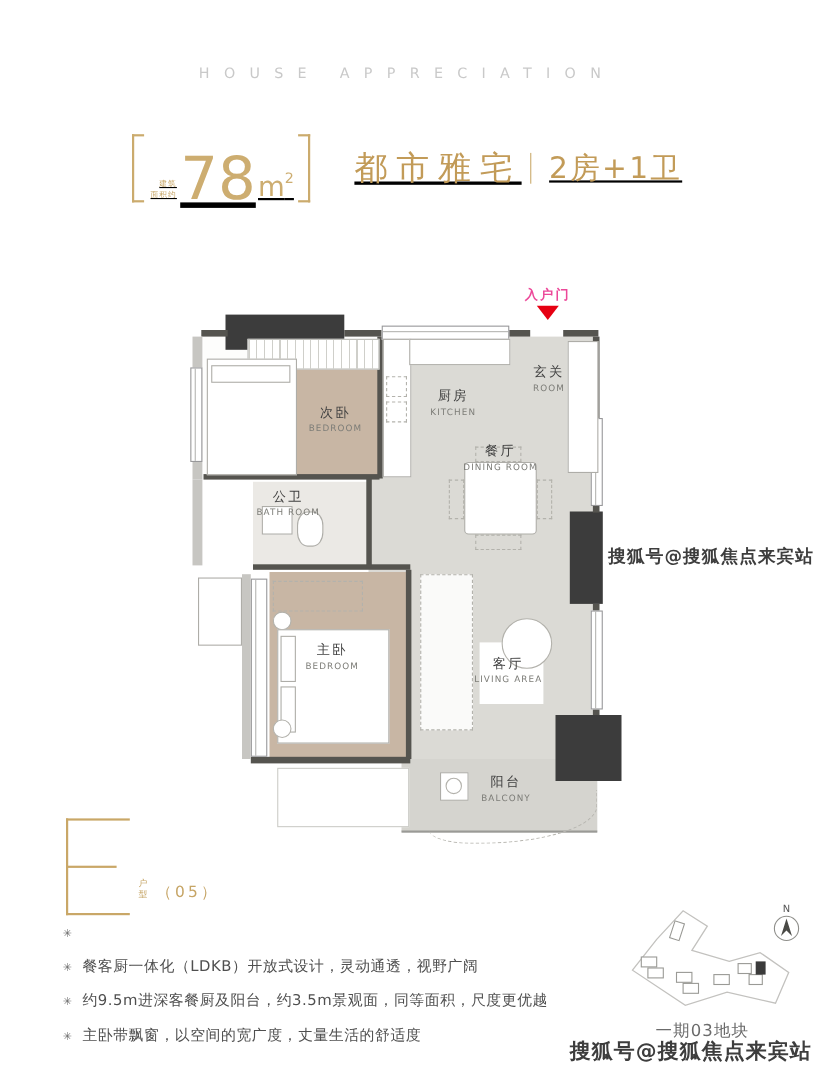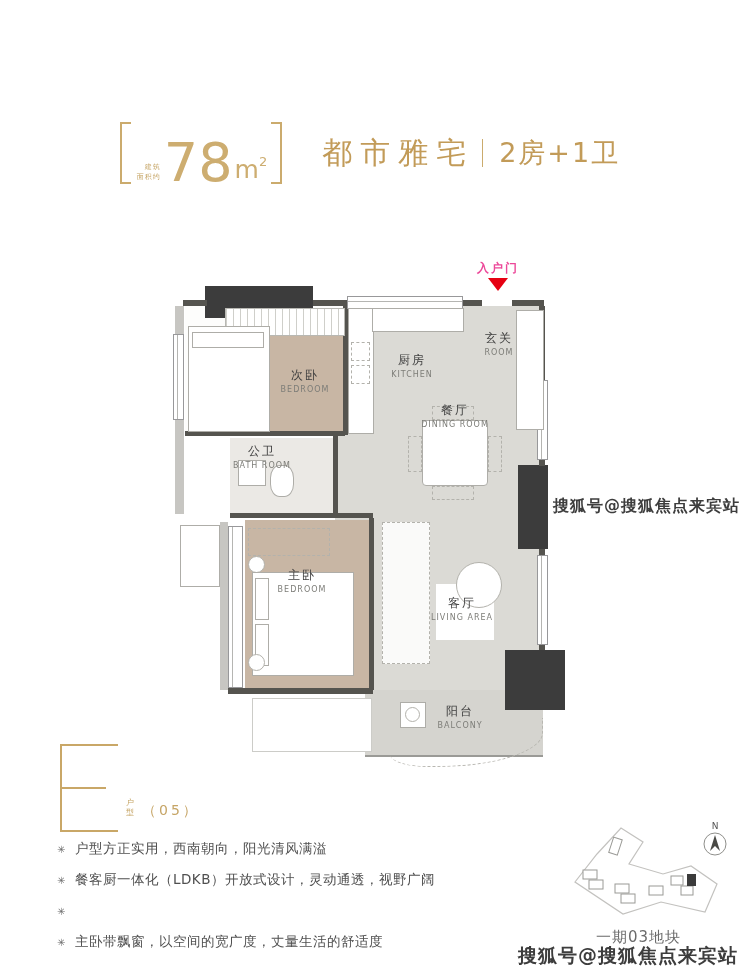--- a/index.html
+++ b/index.html
@@ -3,21 +3,21 @@
 <meta charset="utf-8">
 <style>
   html,body{margin:0;padding:0;background:#fff;}
   .page{position:relative;width:740px;height:970px;background:#fff;overflow:hidden;
         font-family:"DejaVu Sans","Liberation Sans",sans-serif;}
   .abs{position:absolute;}
 
   
   .kicker{top:60px;left:0;width:740px;text-align:center;font-size:13px;letter-spacing:13px;
           color:#c9c9c9;font-weight:400;}
-  .headline{top:118px;left:0;width:740px;height:70px;display:flex;align-items:center;justify-content:center;}
+  .headline{top:118px;left:0;width:740px;height:70px;display:flex;align-items:center;justify-content:center;text-decoration:underline;}
   .bracket{width:9px;height:58px;border:2px solid #cbab6d;}
   .bracket.l{border-right:none;}
   .bracket.r{border-left:none;}
   .area-note{align-self:flex-end;margin:0 3px 6px 6px;text-align:right;color:#c6a566;
              font-size:7px;line-height:1.35;letter-spacing:1px;}
   .area-val{font-size:54px;line-height:.92;color:#cdad70;align-self:flex-end;margin-top:28px;}
   .area-unit{font-size:25px;color:#cdad70;align-self:flex-end;margin:0 4px 4px 2px;}
   .area-unit .sup{font-size:13px;position:relative;top:-12px;}
   .h-title{font-size:30px;color:#c29b58;letter-spacing:8px;margin-left:40px;}
   .h-div{width:1px;height:28px;background:#cbab6d;margin:0 16px 0 8px;}
@@ -69,20 +69,21 @@
   .sitemap{left:563px;top:820px;}
   .map-caption{left:563px;top:928px;width:118px;text-align:right;font-size:15px;color:#6b6b6b;letter-spacing:1px;}
   .wm{font-weight:bold;color:#3d3d3d;letter-spacing:1px;white-space:nowrap;
       text-shadow:-1px -1px 0 #fff,1px -1px 0 #fff,-1px 1px 0 #fff,1px 1px 0 #fff;}
 </style>
 </head>
 <body>
 
 <div class="page">
 
+  <div class="abs kicker">HOUSE APPRECIATION</div>
 
   <div class="abs headline">
     <div class="bracket l"></div>
     <div class="area-note">
       <div>建筑</div>
       <div>面积约</div>
     </div>
     <div class="area-val">78</div>
     <div class="area-unit"><span>m</span><span class="sup">2</span></div>
     <div class="bracket r"></div>
@@ -185,21 +186,21 @@
       <div class="en">DINING ROOM</div>
     </div>
     <div class="abs rlabel" style="left:145px;top:117px">
       <div class="cn">次卧</div>
       <div class="en">BEDROOM</div>
     </div>
     <div class="abs rlabel" style="left:102px;top:193px">
       <div class="cn">公卫</div>
       <div class="en">BATH ROOM</div>
     </div>
-    <div class="abs rlabel" style="left:142px;top:317px">
+    <div class="abs rlabel" style="left:142px;top:333px">
       <div class="cn">主卧</div>
       <div class="en">BEDROOM</div>
     </div>
     <div class="abs rlabel" style="left:302px;top:345px">
       <div class="cn">客厅</div>
       <div class="en">LIVING AREA</div>
     </div>
     <div class="abs rlabel" style="left:300px;top:453px">
       <div class="cn">阳台</div>
       <div class="en">BALCONY</div>
@@ -215,28 +216,28 @@
     <div class="abs unit-type" style="left:66px;top:54px">
       <div>户</div>
       <div>型</div>
     </div>
     <div class="abs unit-num" style="left:82px;top:58px">（05）</div>
   </div>
 
   <ul class="abs features">
     <li>
         <span class="blt">✳</span>
-        <span>户型方正实用，西南朝向，阳光清风满溢</span>
       </li>
     <li>
         <span class="blt">✳</span>
         <span>餐客厨一体化（LDKB）开放式设计，灵动通透，视野广阔</span>
       </li>
     <li>
         <span class="blt">✳</span>
+        <span>约9.5m进深客餐厨及阳台，约3.5m景观面，同等面积，尺度更优越</span>
       </li>
     <li>
         <span class="blt">✳</span>
         <span>主卧带飘窗，以空间的宽广度，丈量生活的舒适度</span>
       </li>
   </ul>
 
   <svg class="abs sitemap" width="178" height="112" viewBox="0 0 178 112">
     <path d="M34,34 L58,8 L80,22 L66,44 L100,54 L128,46 L154,64 L142,92 L98,82 L60,94 L12,62 Z" fill="none" stroke="#c3c2bf" stroke-width="1.2"></path>
     <g stroke="#9a9a96" fill="#fff" stroke-width="1">

